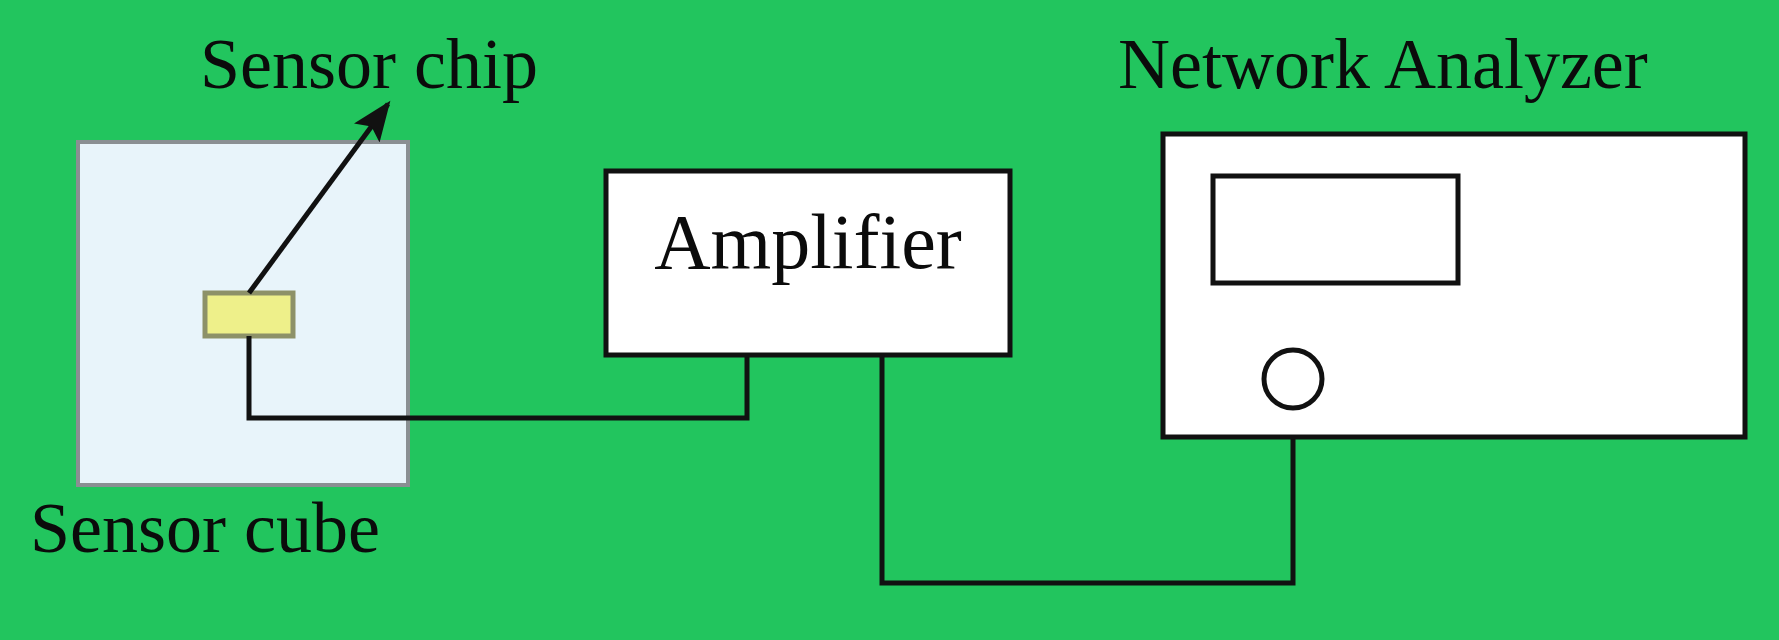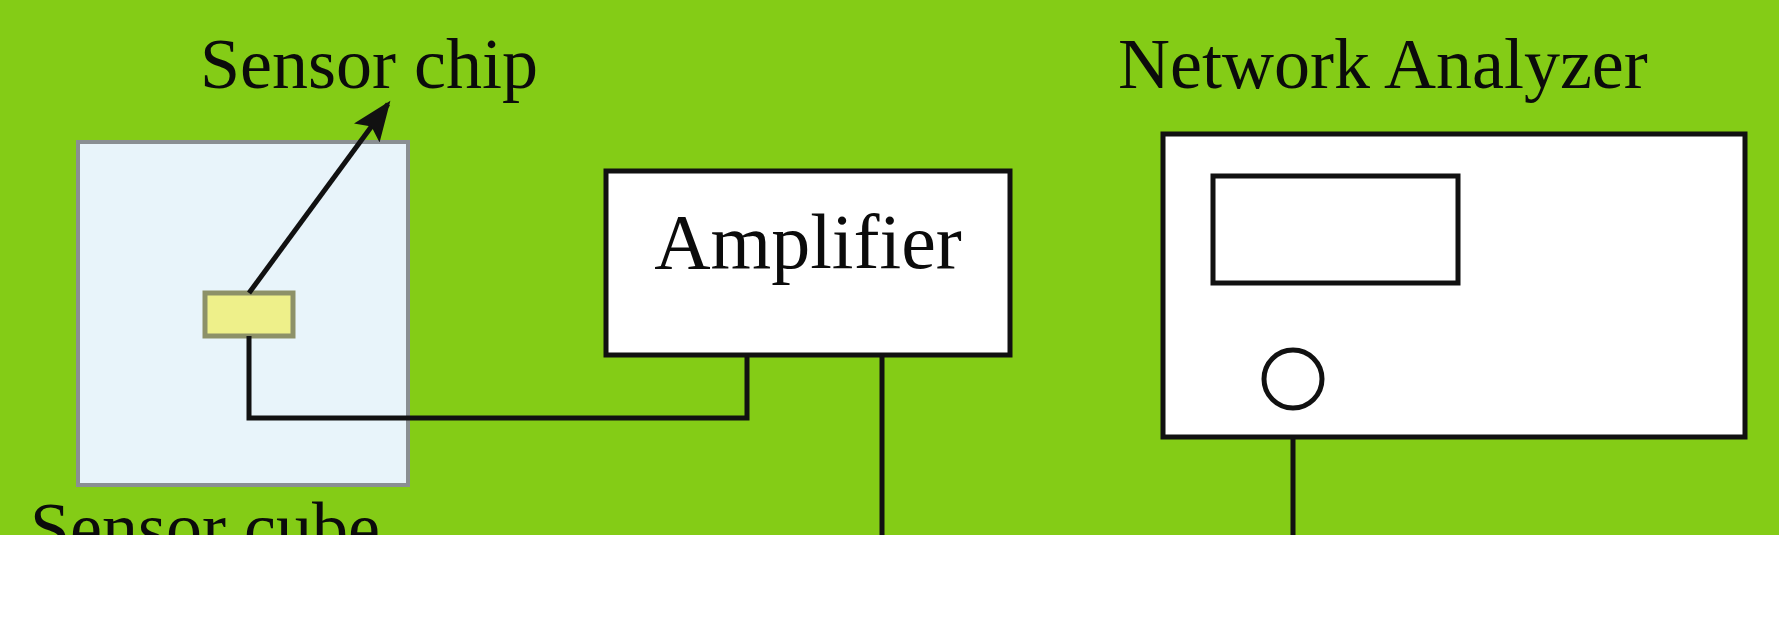--- a/index.html
+++ b/index.html
@@ -6,22 +6,22 @@
     margin: 0;
     padding: 0;
     background: #ffffff;
   }
   body {
     font-family: "Liberation Serif", "DejaVu Serif", serif;
   }
   #canvas {
     position: relative;
     width: 1779px;
-    height: 535px;
-    background: #84cc16;
+    height: 640px;
+    background: #22c55e;
     overflow: hidden;
   }
   #diagram-svg {
     position: absolute;
     left: 0;
     top: 0;
     width: 1779px;
     height: 640px;
   }
   .dtext {

